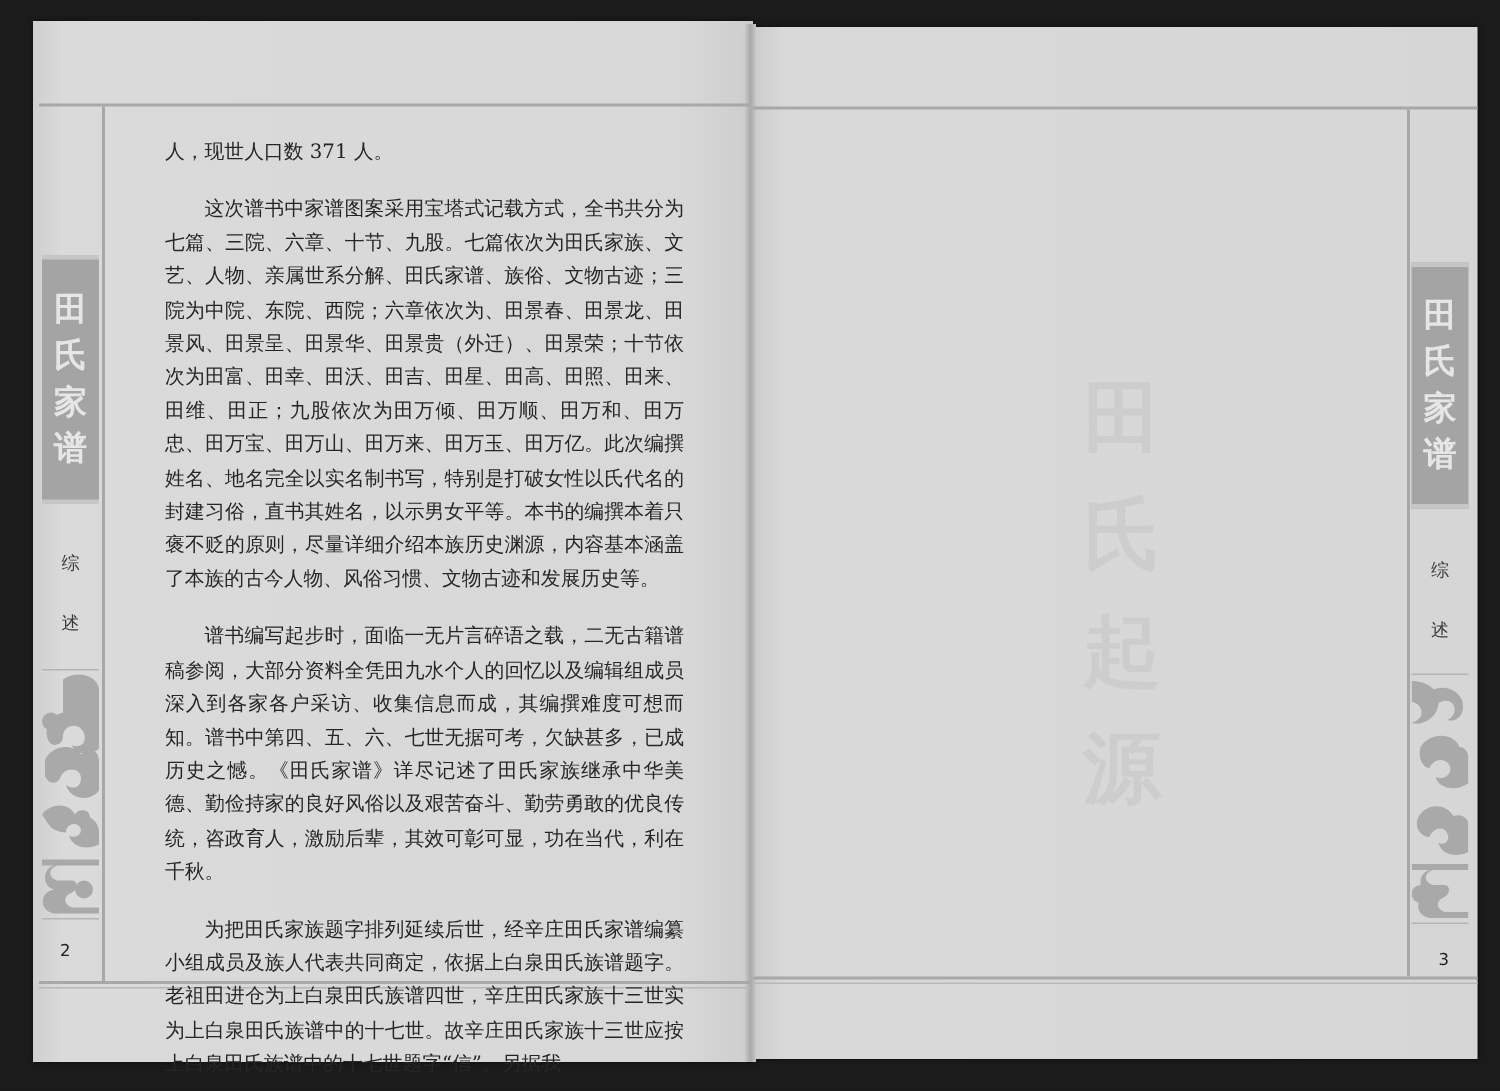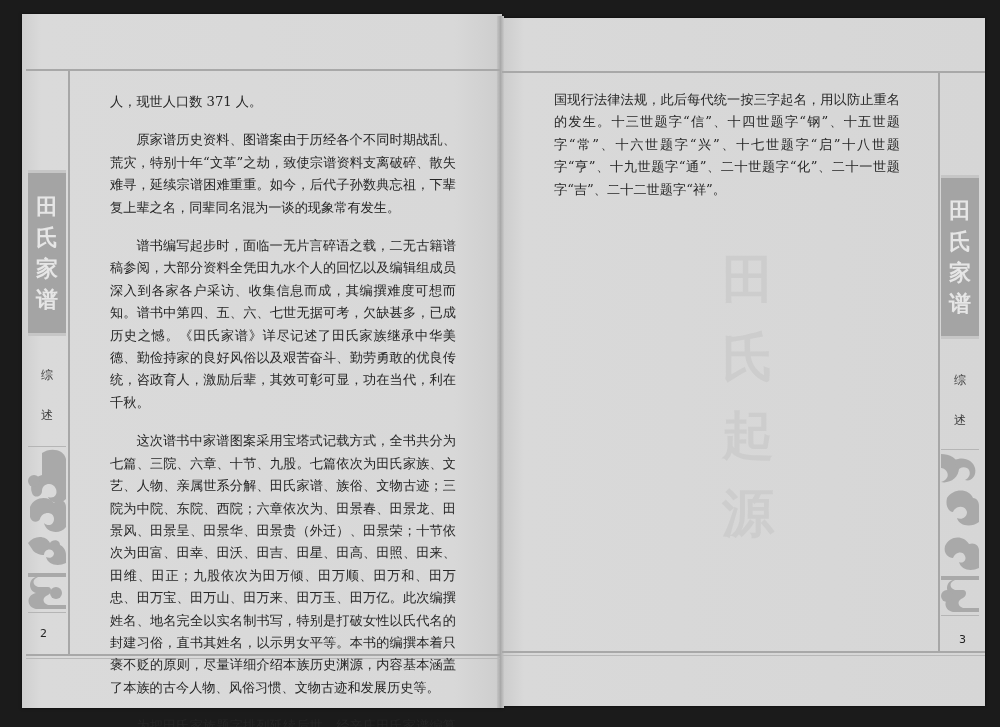--- a/index.html
+++ b/index.html
@@ -129,24 +129,22 @@
 
 <div class="watermark">
   <div>田</div>
   <div>氏</div>
   <div>起</div>
   <div>源</div>
 </div>
 
 <div id="left-text" class="text-block">
   <p>人，现世人口数 371 人。</p>
-  <p class="indent">原家谱历史资料、图谱案由于历经各个不同时期战乱、荒灾，特别十年“文革”之劫，致使宗谱资料支离破碎、散失难寻，延续宗谱困难重重。如今，后代子孙数典忘祖，下辈复上辈之名，同辈同名混为一谈的现象常有发生。</p>
+  <p class="indent">这次谱书中家谱图案采用宝塔式记载方式，全书共分为七篇、三院、六章、十节、九股。七篇依次为田氏家族、文艺、人物、亲属世系分解、田氏家谱、族俗、文物古迹；三院为中院、东院、西院；六章依次为、田景春、田景龙、田景风、田景呈、田景华、田景贵（外迁）、田景荣；十节依次为田富、田幸、田沃、田吉、田星、田高、田照、田来、田维、田正；九股依次为田万倾、田万顺、田万和、田万忠、田万宝、田万山、田万来、田万玉、田万亿。此次编撰姓名、地名完全以实名制书写，特别是打破女性以氏代名的封建习俗，直书其姓名，以示男女平等。本书的编撰本着只褒不贬的原则，尽量详细介绍本族历史渊源，内容基本涵盖了本族的古今人物、风俗习惯、文物古迹和发展历史等。</p>
   <p class="indent">谱书编写起步时，面临一无片言碎语之载，二无古籍谱稿参阅，大部分资料全凭田九水个人的回忆以及编辑组成员深入到各家各户采访、收集信息而成，其编撰难度可想而知。谱书中第四、五、六、七世无据可考，欠缺甚多，已成历史之憾。《田氏家谱》详尽记述了田氏家族继承中华美德、勤俭持家的良好风俗以及艰苦奋斗、勤劳勇敢的优良传统，咨政育人，激励后辈，其效可彰可显，功在当代，利在千秋。</p>
-  <p class="indent">这次谱书中家谱图案采用宝塔式记载方式，全书共分为七篇、三院、六章、十节、九股。七篇依次为田氏家族、文艺、人物、亲属世系分解、田氏家谱、族俗、文物古迹；三院为中院、东院、西院；六章依次为、田景春、田景龙、田景风、田景呈、田景华、田景贵（外迁）、田景荣；十节依次为田富、田幸、田沃、田吉、田星、田高、田照、田来、田维、田正；九股依次为田万倾、田万顺、田万和、田万忠、田万宝、田万山、田万来、田万玉、田万亿。此次编撰姓名、地名完全以实名制书写，特别是打破女性以氏代名的封建习俗，直书其姓名，以示男女平等。本书的编撰本着只褒不贬的原则，尽量详细介绍本族历史渊源，内容基本涵盖了本族的古今人物、风俗习惯、文物古迹和发展历史等。</p>
   <p class="indent">为把田氏家族题字排列延续后世，经辛庄田氏家谱编纂小组成员及族人代表共同商定，依据上白泉田氏族谱题字。老祖田进仓为上白泉田氏族谱四世，辛庄田氏家族十三世实为上白泉田氏族谱中的十七世。故辛庄田氏家族十三世应按上白泉田氏族谱中的十七世题字“信”。另据我</p>
 </div>
 
 <div id="right-text" class="text-block">
-  <p>国现行法律法规，此后每代统一按三字起名，用以防止重名的发生。十三世题字“信”、十四世题字“钢”、十五世题字“常”、十六世题字“兴”、十七世题字“启”十八世题字“亨”、十九世题字“通”、二十世题字“化”、二十一世题字“吉”、二十二世题字“祥”。</p>
 </div>
 
 <div class="signature">
 </div>
 
 </body></html>

